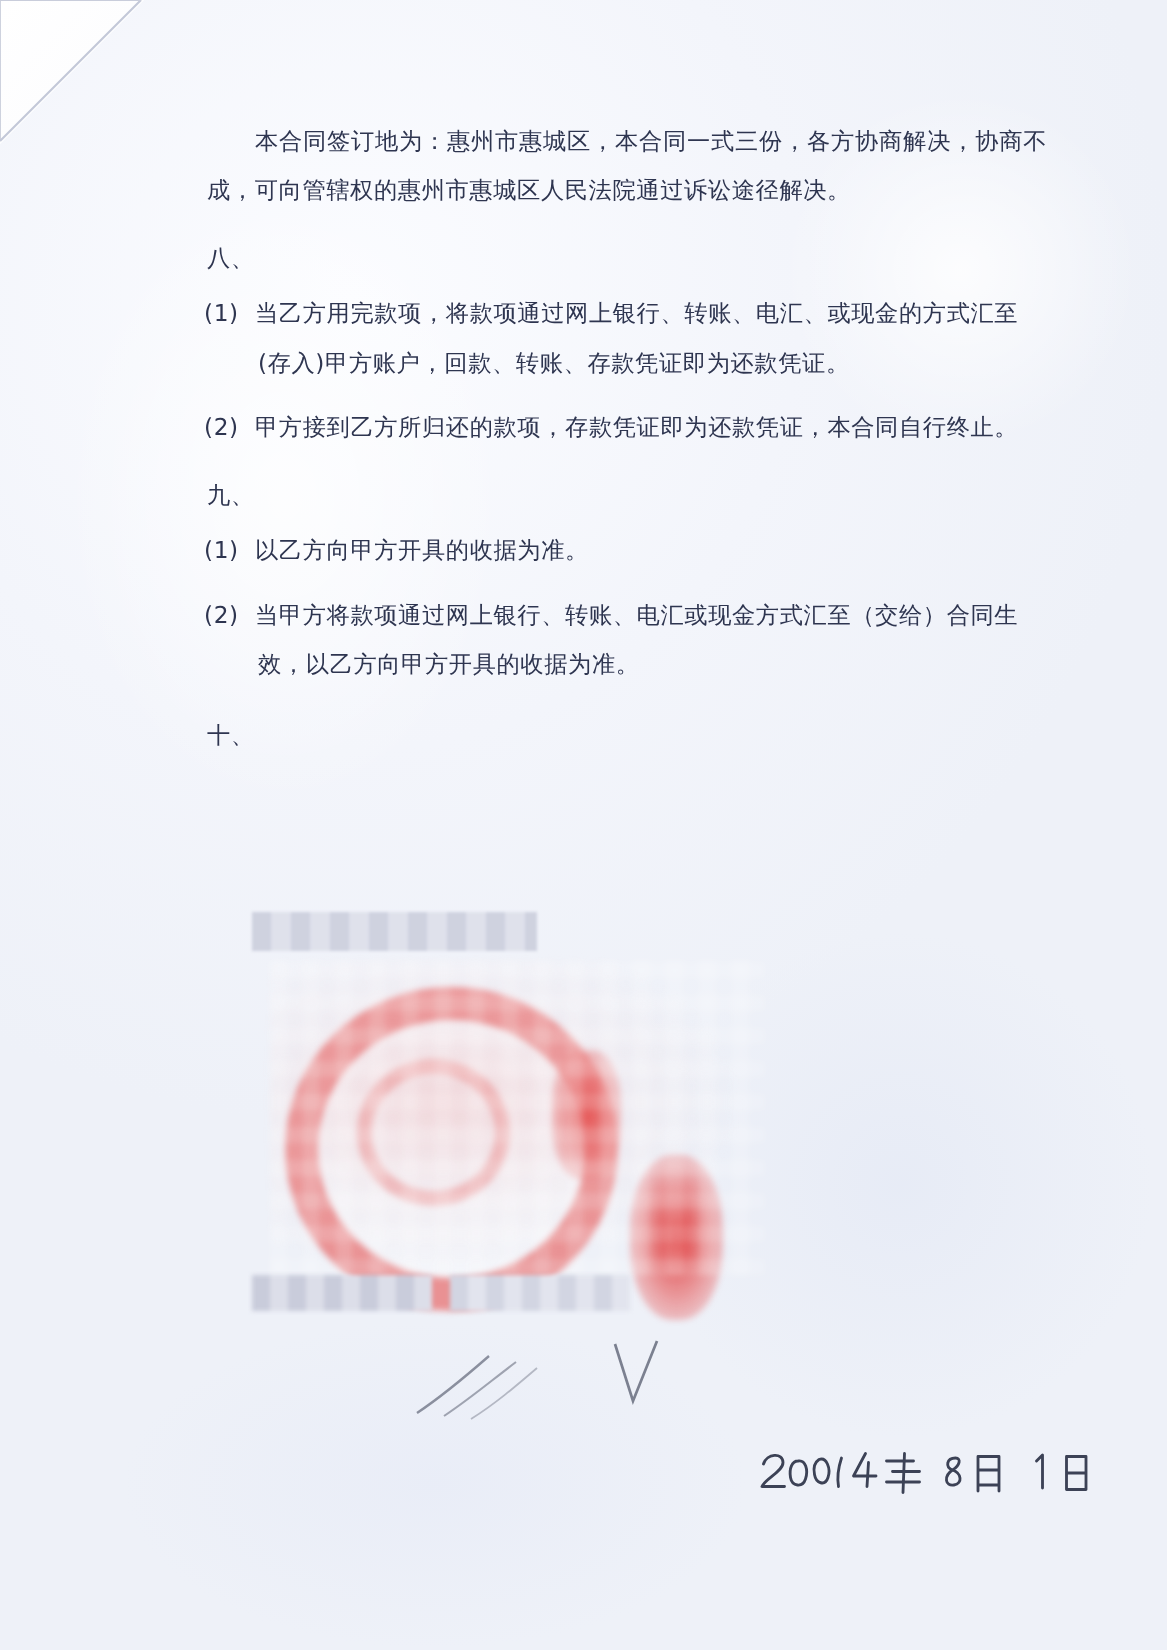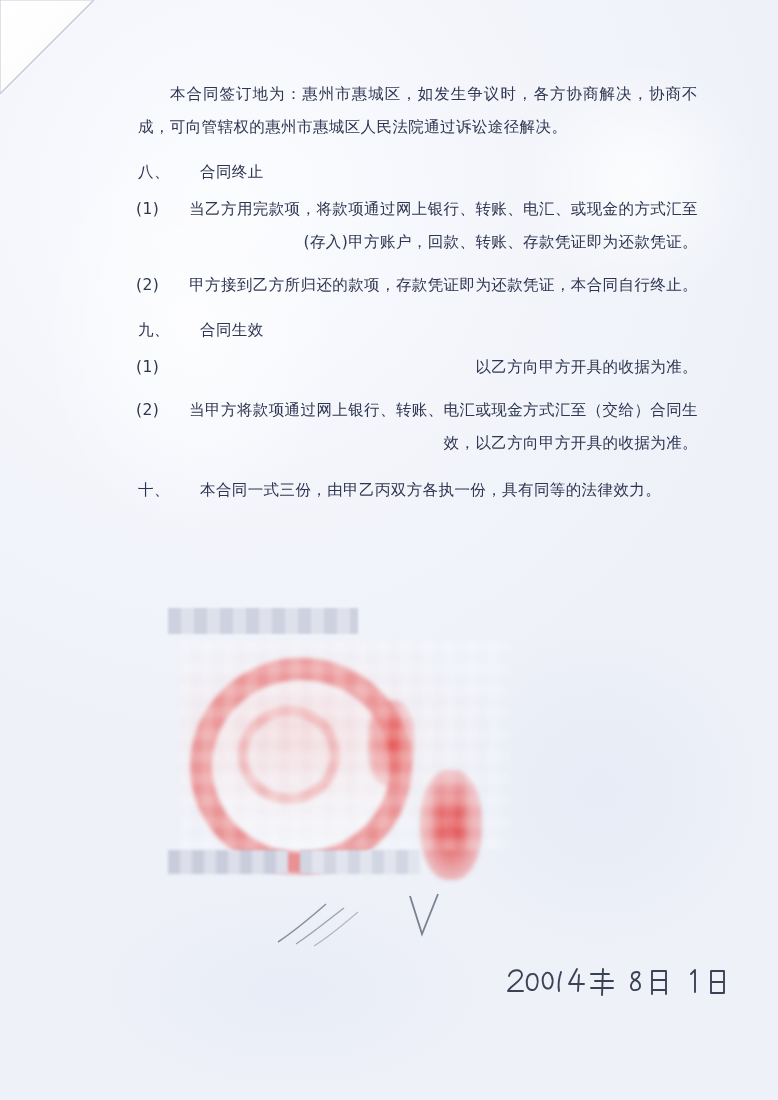--- a/index.html
+++ b/index.html
@@ -96,21 +96,21 @@
     margin: 4px 0 10px 0;
     padding-left: 34px;
     text-indent: -2px;
     position: relative;
   }
   .item .marker {
     position: absolute;
     left: 0;
     top: 0;
   }
-  .item-text { display: block; text-align: right; }
+  .item-text { display: block; }
 
   .final {
     margin-top: 14px;
     display: flex;
     align-items: baseline;
   }
   .final .sec-num { width: 62px; flex: 0 0 62px; }
 
   
   .sig-area {
@@ -244,51 +244,48 @@
     <div class="fold-shade"></div>
   </div>
   <svg class="fold-edge" viewBox="0 0 140 140">
     <line x1="2" y1="2" x2="2" y2="96" stroke="#c9cddb" stroke-width="1.2"></line>
     <line x1="2" y1="96" x2="96" y2="2" stroke="#c3c8d8" stroke-width="1.4"></line>
     <line x1="96" y1="2" x2="2" y2="2" stroke="#c9cddb" stroke-width="1.2"></line>
   </svg>
 
   <div class="doc-body">
 
-    <p class="para lead-para">本合同签订地为：惠州市惠城区，如发生争议时，各方协商解决，协商不成，可向管辖权的惠州市惠城区人民法院通过诉讼途径解决。</p>
+    <p class="para lead-para">本合同签订地为：惠州市惠城区，本合同一式三份，各方协商解决，协商不成，可向管辖权的惠州市惠城区人民法院通过诉讼途径解决。</p>
 
     <div class="section">
       <span class="sec-num">八、</span>
-      <span class="sec-title">合同终止</span>
     </div>
     <div class="item">
       <span class="marker">(1)</span>
       <span class="item-text">当乙方用完款项，将款项通过网上银行、转账、电汇、或现金的方式汇至(存入)甲方账户，回款、转账、存款凭证即为还款凭证。</span>
     </div>
     <div class="item">
       <span class="marker">(2)</span>
       <span class="item-text">甲方接到乙方所归还的款项，存款凭证即为还款凭证，本合同自行终止。</span>
     </div>
 
     <div class="section">
       <span class="sec-num">九、</span>
-      <span class="sec-title">合同生效</span>
     </div>
     <div class="item">
       <span class="marker">(1)</span>
       <span class="item-text">以乙方向甲方开具的收据为准。</span>
     </div>
     <div class="item">
       <span class="marker">(2)</span>
       <span class="item-text">当甲方将款项通过网上银行、转账、电汇或现金方式汇至（交给）合同生效，以乙方向甲方开具的收据为准。</span>
     </div>
 
     <div class="final">
       <span class="sec-num">十、</span>
-      <span class="sec-title">本合同一式三份，由甲乙丙双方各执一份，具有同等的法律效力。</span>
     </div>
   </div>
 
   <div class="sig-area">
 
     <div class="sig-label">甲方（出借方）：签字</div>
 
     <div class="seal">
       <div class="seal-ring"></div>
       <div class="seal-inner"></div>

